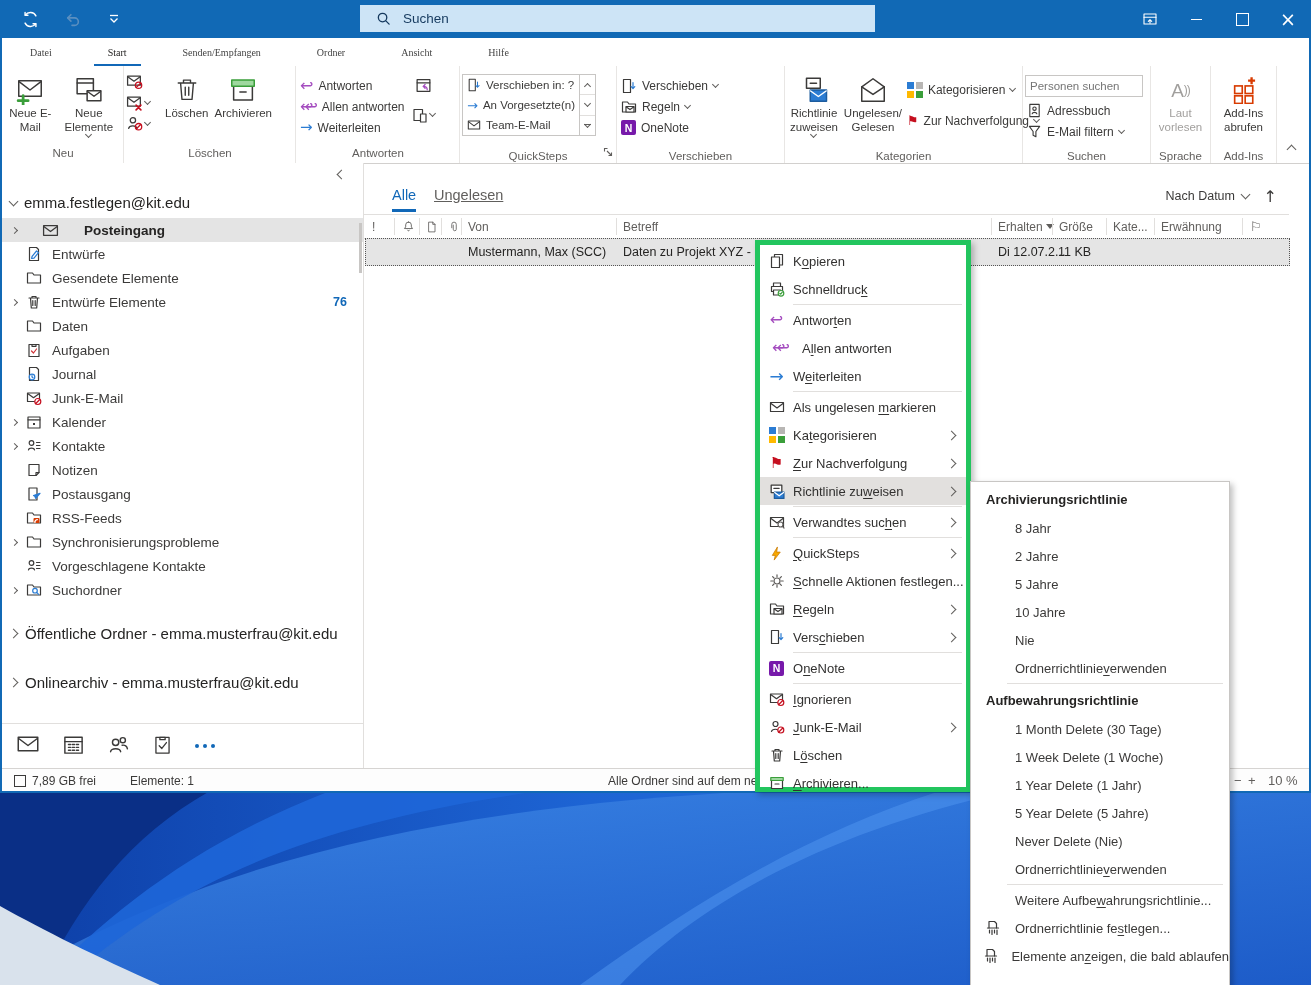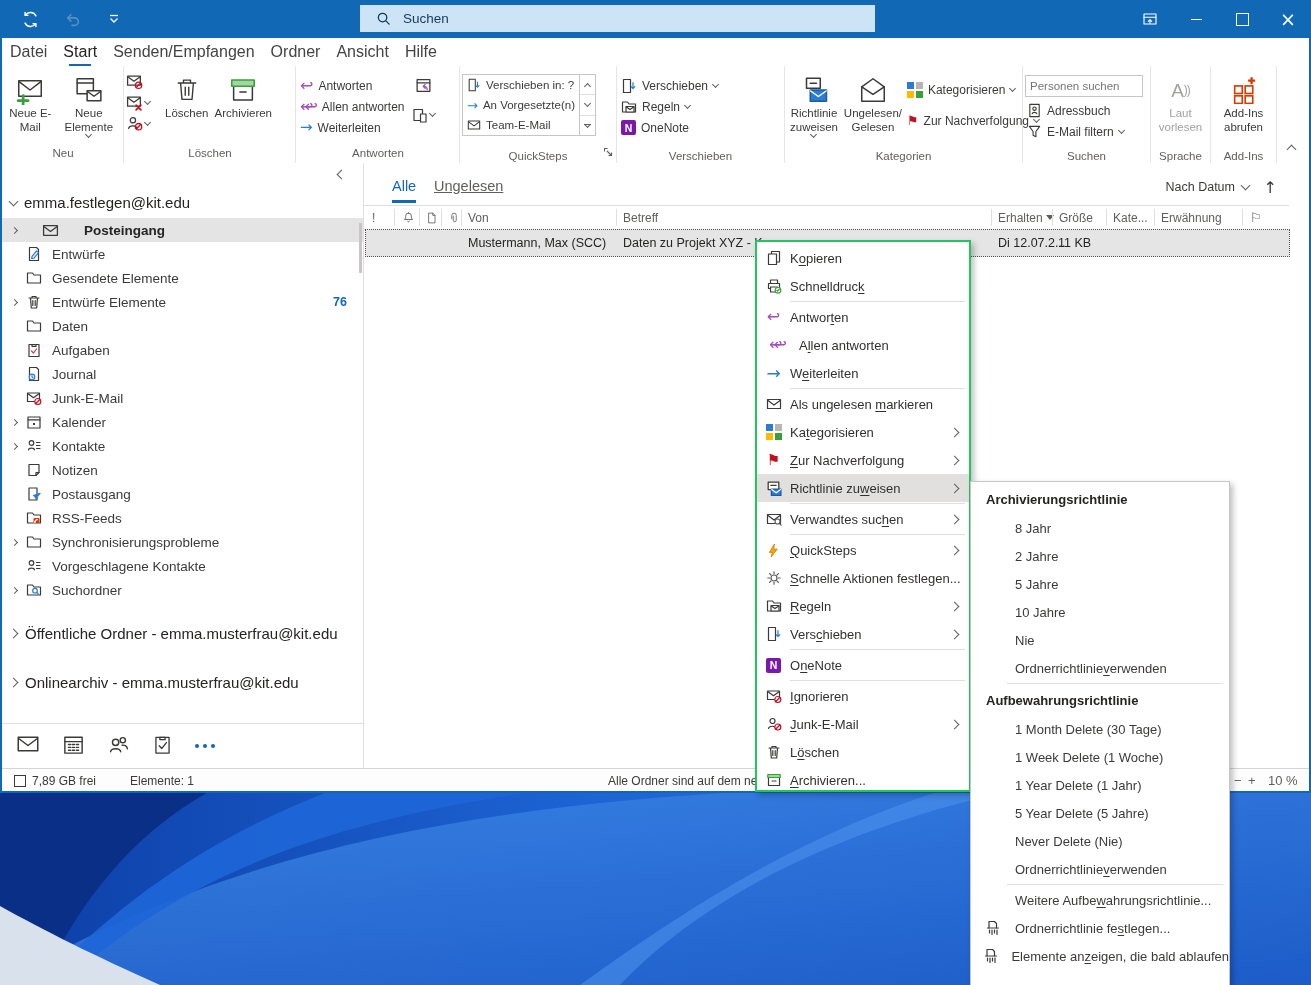--- a/index.html
+++ b/index.html
@@ -21,21 +21,21 @@
   .qat .qbtn{display:flex;align-items:center;justify-content:center;width:24px;height:24px;}
   .searchbox{position:absolute;left:360px;top:5px;width:515px;height:27px;background:#cde4f6;
     display:flex;align-items:center;padding-left:16px;gap:12px;box-sizing:border-box;}
   .searchbox span{font-size:13.5px;color:#15395e;}
   .wctrls{position:absolute;right:0;top:0;height:38px;display:flex;align-items:center;}
   .wbtn{width:46px;height:38px;display:flex;align-items:center;justify-content:center;color:#fff;font-size:15px;}
   .maxsq{width:11px;height:11px;border:1.2px solid #fff;}
   .minline{width:11px;height:0;border-top:1.4px solid #fff;}
   
   .menubar{left:2px;top:38px;width:1307px;height:28px;background:#fff;display:flex;align-items:center;gap:0;}
-  .mtab{padding:0 8px;font-size:16px;color:#444;height:28px;display:flex;align-items:center;position:relative;}
+  .mtab{padding:0 28px;font-size:10px;color:#444;height:28px;display:flex;align-items:center;position:relative;font-family:Liberation Serif, serif;}
   .mtab.active{color:#252423;}
   .mtab.active::after{content:"";position:absolute;left:14px;right:14px;bottom:0;border-bottom:2.5px solid #1168b8;}
   
   .ribbon{left:2px;top:66px;width:1307px;height:97px;background:#fff;display:flex;border-bottom:1px solid #d2d0ce;box-sizing:content-box;}
   .grp{position:relative;height:97px;border-right:1px solid #e8e6e4;box-sizing:border-box;padding:5px 2px 16px 2px;display:flex;align-items:flex-start;}
   .glabel{position:absolute;bottom:1px;left:0;right:0;text-align:center;font-size:11.5px;color:#605e5c;}
   .rbig{display:flex;flex-direction:column;align-items:center;justify-content:flex-start;font-size:11.5px;line-height:1.2;text-align:center;color:#3b3a39;padding:2px 3px;}
   .rbig .bic{height:34px;display:flex;align-items:center;}
   .rsm{display:flex;align-items:center;gap:5px;font-size:12px;color:#3b3a39;height:21px;padding:0 2px;white-space:nowrap;}
   .rcol{display:flex;flex-direction:column;justify-content:flex-start;}
@@ -72,42 +72,42 @@
   .frow.sel{background:#e4e4e4;gap:16px;}
   .frow.sel .nm{font-weight:bold;color:#252423;}
   .fgroup{position:absolute;left:8px;display:flex;align-items:center;gap:8px;font-size:15px;color:#252423;}
   .fscroll{position:absolute;right:1px;top:60px;width:3px;height:50px;background:#c8c6c4;}
   
   .navicons{left:2px;top:723px;width:361px;height:45px;border-top:1px solid #e1dfdd;display:flex;align-items:center;gap:22px;padding-left:14px;box-sizing:border-box;background:#fff;}
   .dots{display:inline-flex;gap:4px;}
   .dots i{width:4px;height:4px;border-radius:50%;background:#1168b8;}
   
   .vsep{left:363px;top:163px;width:1px;height:605px;background:#e1dfdd;}
-  .listpane{left:364px;top:163px;width:945px;height:605px;background:#fff;}
+  .listpane{left:364px;top:172px;width:945px;height:605px;background:#fff;}
   .ltab{position:absolute;font-size:14.5px;}
   .ltab.active{color:#1168b8;border-bottom:3px solid #1168b8;padding-bottom:6px;}
   .ltab.idle{color:#605e5c;text-decoration:underline;}
   .sortctl{position:absolute;display:flex;align-items:center;gap:7px;font-size:12.5px;color:#3b3a39;}
   .hdrrow{position:absolute;left:0;top:42px;width:925px;height:23px;border-top:1px solid #e1dfdd;border-bottom:1px solid #e1dfdd;font-size:12px;color:#605e5c;}
   .hcell{position:absolute;top:0;height:100%;display:flex;align-items:center;gap:3px;}
   .hsep{position:absolute;top:3px;width:1px;height:17px;background:#e1dfdd;}
   .sorttri{width:0;height:0;border-left:4px solid transparent;border-right:4px solid transparent;border-top:5px solid #605e5c;}
   .mailrow{position:absolute;left:1px;top:66px;width:923px;height:26px;background:#e5e5e5;border:1px dotted #555;font-size:12.5px;color:#252423;}
   .mcell{position:absolute;top:0;height:100%;display:flex;align-items:center;white-space:nowrap;}
   
   .statusbar{left:2px;top:768px;width:1307px;height:23px;border-top:1px solid #d6d4d2;background:#fdfdfd;font-size:12px;color:#3b3a39;}
   .sb{position:absolute;top:0;height:100%;display:flex;align-items:center;gap:6px;}
   .sbsq{width:10px;height:10px;border:1.2px solid #3b3a39;}
   .zoomct{color:#605e5c;font-size:13px;}
   
   .appframe{left:0;top:38px;width:1311px;height:755px;border-left:2px solid #1169b5;border-right:2px solid #1169b5;border-bottom:2px solid #1169b5;box-sizing:border-box;pointer-events:none;z-index:6;}
   
   .wallpaper{left:0;top:791px;width:1311px;height:194px;z-index:1;}
   
-  .cmenu{left:755px;top:240px;width:216px;height:552px;background:#fff;border:2px solid #22c55e;
+  .cmenu{left:755px;top:240px;width:216px;height:552px;background:#fff;border:5px solid #22c55e;
     box-shadow:3px 3px 6px rgba(0,0,0,.25);z-index:35;box-sizing:border-box;padding-top:2px;}
   .mi{display:flex;height:28px;align-items:center;}
   .mi .mic{width:33px;display:flex;justify-content:center;align-items:center;}
   .mi .ml{flex:1;font-size:13px;color:#323130;white-space:nowrap;}
   .mi .subch{margin-right:11px;color:#605e5c;}
   .mi.hl{background:#e2e0de;}
   .msep{height:1px;background:#e1dfdd;margin:1px 4px 1px 33px;}
   
   .smenu{left:970px;top:470px;width:260px;height:515px;background:#fff;border:1px solid #c8c6c4;
     box-shadow:3px 3px 6px rgba(0,0,0,.25);z-index:36;box-sizing:border-box;padding-top:2px;overflow:hidden;margin-top:11px;}

